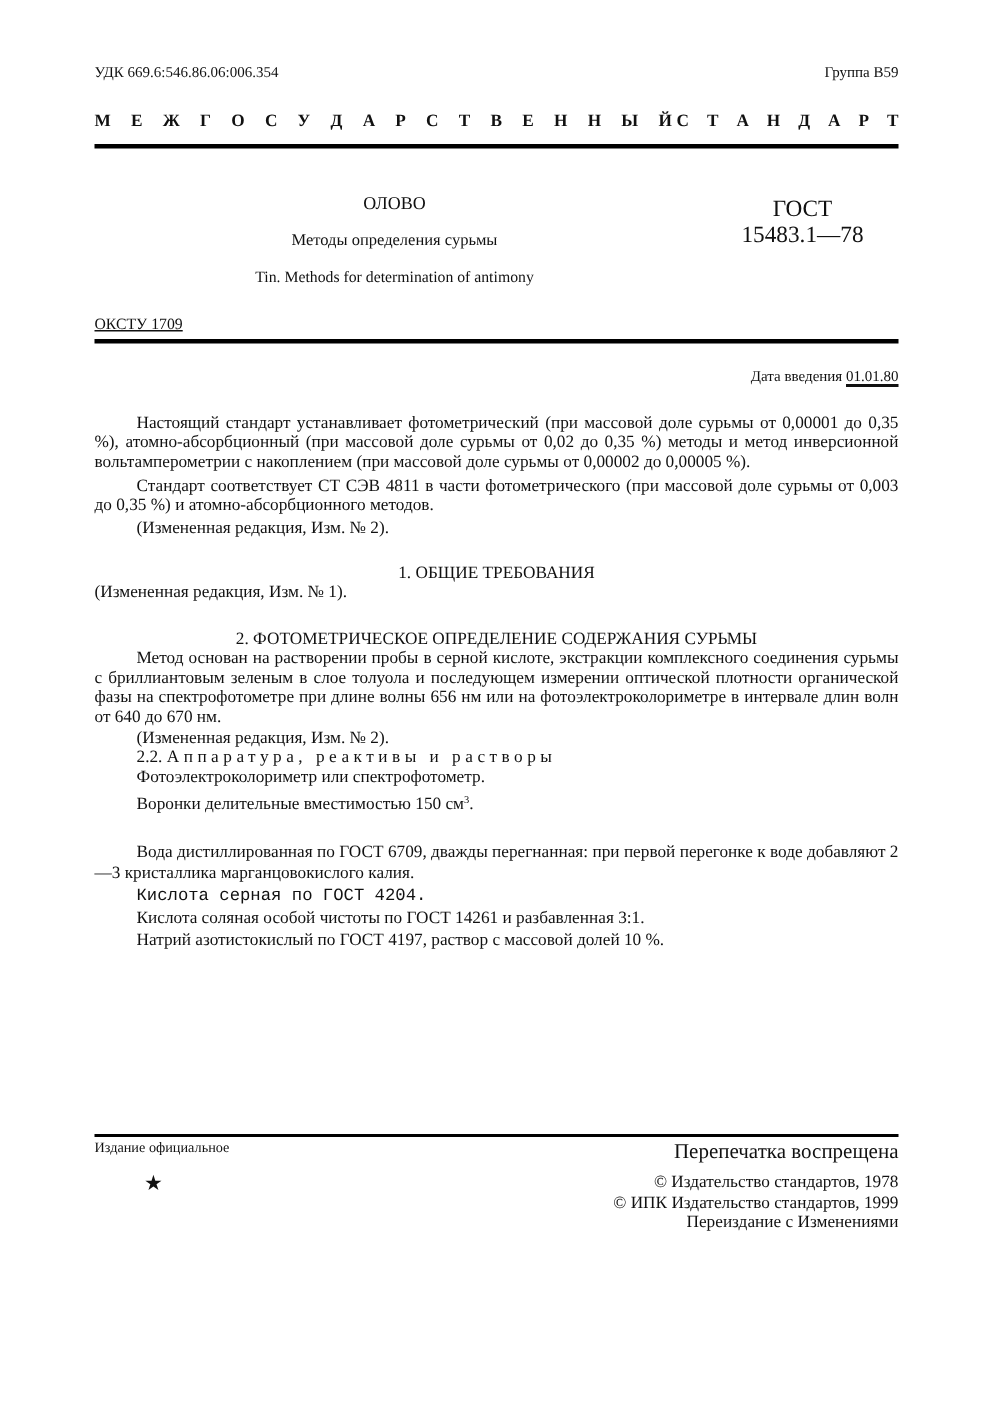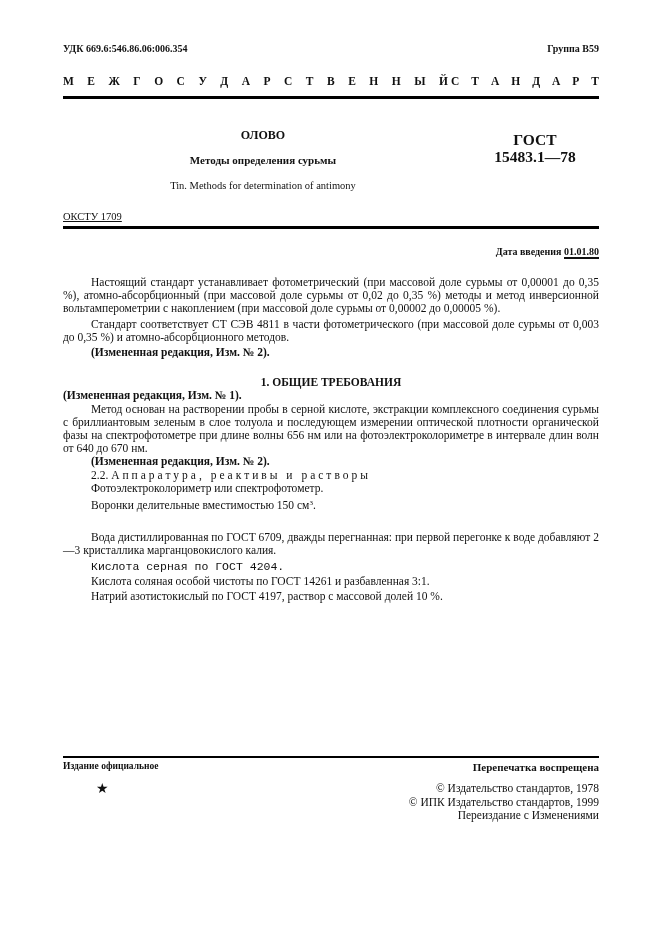--- a/index.html
+++ b/index.html
@@ -1,19 +1,19 @@
 <!DOCTYPE html>
 <html><head>
 <meta charset="utf-8">
 <style>
   html, body { margin: 0; padding: 0; background: #ffffff; }
   body { width: 661px; height: 936px; position: relative; overflow: hidden;
          font-family: "Liberation Serif", "DejaVu Serif", serif; color: #111; }
   .abs { position: absolute; }
-  .b { font-weight: bold; }
+  .b { font-weight: normal; }
   .sm { font-size: 10px; }
   .txt { font-size: 11.5px; line-height: 13.2px; }
   .rule { position: absolute; left: 63px; width: 536px; background: #000; }
   .ind { text-indent: 28px; }
   .p { margin: 0; text-align: justify; }
   .center { text-align: center; }
   .spaced { letter-spacing: 3px; }
   .mega { font-weight: bold; font-size: 11.5px; display: flex; justify-content: space-between; }
   .sup { font-size: 7px; vertical-align: 4px; }
 </style>
@@ -72,37 +72,38 @@
 </div>
 
 <div class="abs txt" style="left:63px; top:276px; width:536px;">
   <p class="p ind">Настоящий стандарт устанавливает фотометрический (при массовой доле сурьмы от 0,00001 до 0,35 %), атомно-абсорбционный (при массовой доле сурьмы от 0,02 до 0,35 %) методы и метод инверсионной вольтамперометрии с накоплением (при массовой доле сурьмы от 0,00002 до 0,00005 %).</p>
   <p class="p ind" style="margin-top:2px;">Стандарт соответствует СТ СЭВ 4811 в части фотометрического (при массовой доле сурьмы от 0,003 до 0,35 %) и атомно-абсорбционного методов.</p>
   <p class="p ind b" style="margin-top:2px;">(Измененная редакция, Изм. № 2).</p>
 
   <p class="p b center" style="margin-top:17px; font-size:11.5px;">1. ОБЩИЕ ТРЕБОВАНИЯ</p>
   <p class="p b">(Измененная редакция, Изм. № 1).</p>
 
+  <p class="p b center" style="margin-top:17px; font-size:11.5px;">2. ФОТОМЕТРИЧЕСКОЕ ОПРЕДЕЛЕНИЕ СОДЕРЖАНИЯ СУРЬМЫ</p>
 
   <p class="p ind">Метод основан на растворении пробы в серной кислоте, экстракции комплексного соединения сурьмы с бриллиантовым зеленым в слое толуола и последующем измерении оптической плотности органической фазы на спектрофотометре при длине волны 656 нм или на фотоэлектроколориметре в интервале длин волн от 640 до 670 нм.</p>
   <p class="p ind b">(Измененная редакция, Изм. № 2).</p>
 
   <p class="p ind">
     <span>2.2.</span>
     <span class="spaced">Аппаратура, реактивы и растворы</span>
   </p>
   <p class="p ind">Фотоэлектроколориметр или спектрофотометр.</p>
   <p class="p ind" style="margin-top:2px;"><span>Воронки делительные вместимостью 150 см</span><span class="sup">3</span><span>.</span></p>
   <p class="p ind" style="margin-top:19px;">Вода дистиллированная по ГОСТ 6709, дважды перегнанная: при первой перегонке к воде добавляют 2—3 кристаллика марганцовокислого калия.</p>
   <p class="p ind" style="margin-top:2px;font-family:Liberation Mono, monospace;">Кислота серная по ГОСТ 4204.</p>
   <p class="p ind" style="margin-top:2px;">Кислота соляная особой чистоты по ГОСТ 14261 и разбавленная 3:1.</p>
   <p class="p ind" style="margin-top:2px;">Натрий азотистокислый по ГОСТ 4197, раствор с массовой долей 10 %.</p>
 </div>
 
 <div class="rule" style="top:756px; height:2px;"></div>
 <div class="abs b" style="left:63px; top:761px; font-size:9.5px;">Издание официальное</div>
-<div class="abs b" style="right:62px; top:761px; font-size:11px;">Перепечатка воспрещена</div>
+<div class="abs b" style="right:62px; top:761px; font-size:14px;">Перепечатка воспрещена</div>
 <div class="abs" style="left:96px; top:780px; font-size:14px;">★</div>
 <div class="abs" style="right:62px; top:782px; font-size:11.5px; text-align:right; line-height:13.5px;">
   <div>© Издательство стандартов, 1978</div>
   <div>© ИПК Издательство стандартов, 1999</div>
   <div>Переиздание с Изменениями</div>
 </div>
 
 </body></html>

